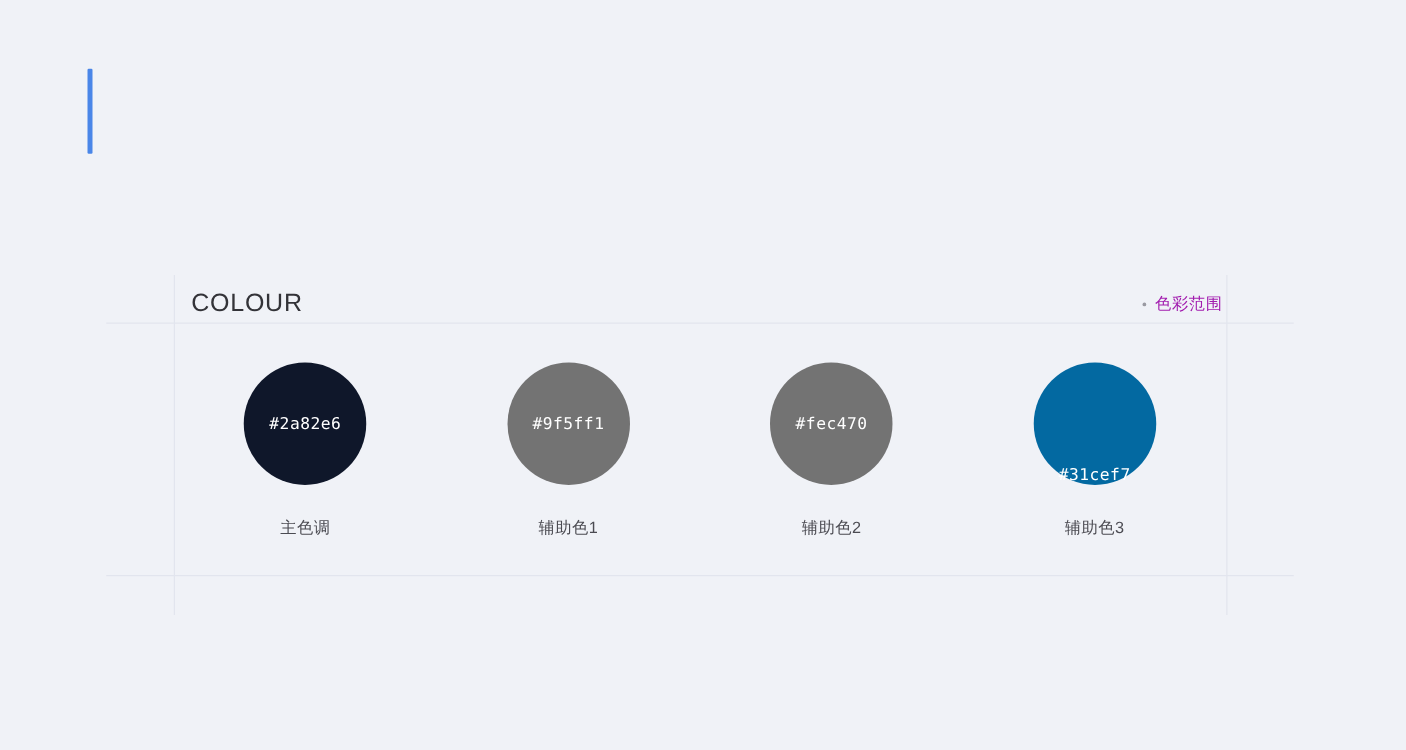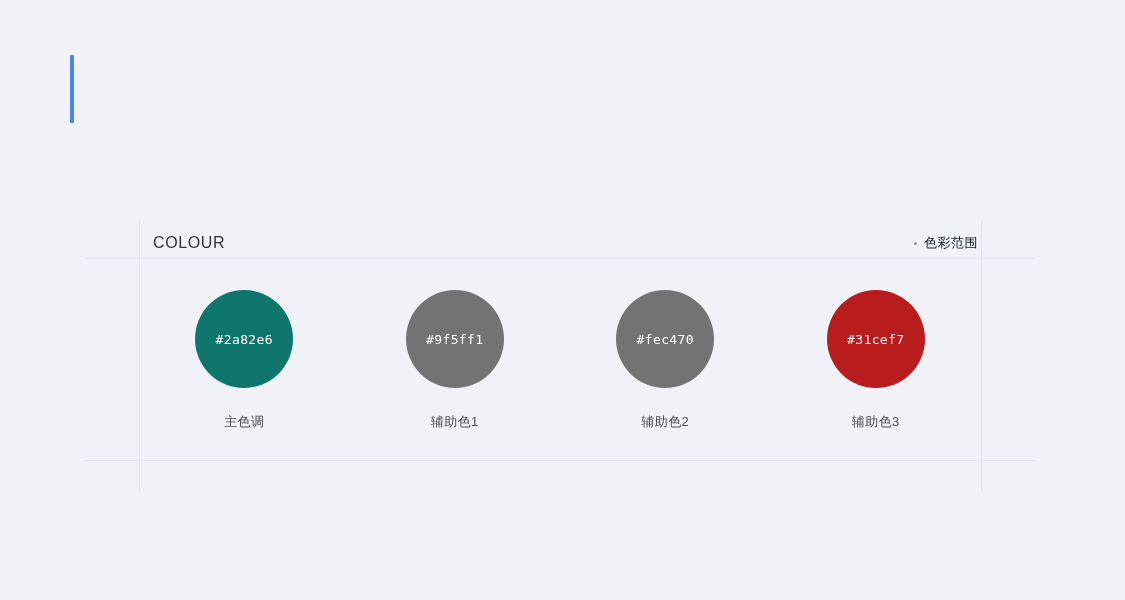--- a/index.html
+++ b/index.html
@@ -81,41 +81,41 @@
     left: 139px;
     top: 228px;
     width: 842px;
     height: 30px;
     display: flex;
     align-items: center;
     justify-content: space-between;
   }
   #section-label {
     margin-left: 14px;
-    font-size: 16px;
+    font-size: 20px;
     color: #333338;
     letter-spacing: 0.6px;
     font-weight: 400;
   }
   #section-tag {
     display: flex;
     align-items: center;
     margin-right: 3px;
   }
   #bullet-icon {
     width: 3px;
     height: 3px;
     border-radius: 50%;
     background: #9a9aa2;
     margin-right: 7px;
     margin-top: 1px;
   }
   #section-tag-label {
     font-size: 13px;
-    color: #0f172a;
+    color: #a21caf;
     letter-spacing: 0.5px;
   }
 
   
   #swatch-row {
     position: absolute;
     left: 139px;
     top: 280px;
     width: 842px;
     height: 160px;
@@ -167,40 +167,40 @@
   <div id="section-label">COLOUR</div>
   <div id="section-tag">
     <span id="bullet-icon"></span>
     <span id="section-tag-label">色彩范围</span>
   </div>
 </div>
 
 <div id="swatch-row">
 
   <div class="swatch">
-    <div class="swatch-circle" style="background: #0f766e;">
+    <div class="swatch-circle" style="background: #0f172a;">
       <span class="swatch-hex">#2a82e6</span>
     </div>
     <div class="swatch-name">主色调</div>
   </div>
 
   <div class="swatch">
     <div class="swatch-circle" style="background: #737373;">
       <span class="swatch-hex">#9f5ff1</span>
     </div>
     <div class="swatch-name">辅助色1</div>
   </div>
 
   <div class="swatch">
     <div class="swatch-circle" style="background: #737373;">
       <span class="swatch-hex">#fec470</span>
     </div>
     <div class="swatch-name">辅助色2</div>
   </div>
 
   <div class="swatch">
-    <div class="swatch-circle" style="background: #b91c1c;">
+    <div class="swatch-circle" style="background: #0369a1; align-items: flex-end;">
       <span class="swatch-hex">#31cef7</span>
     </div>
     <div class="swatch-name">辅助色3</div>
   </div>
 
 </div>
 
 </body></html>

